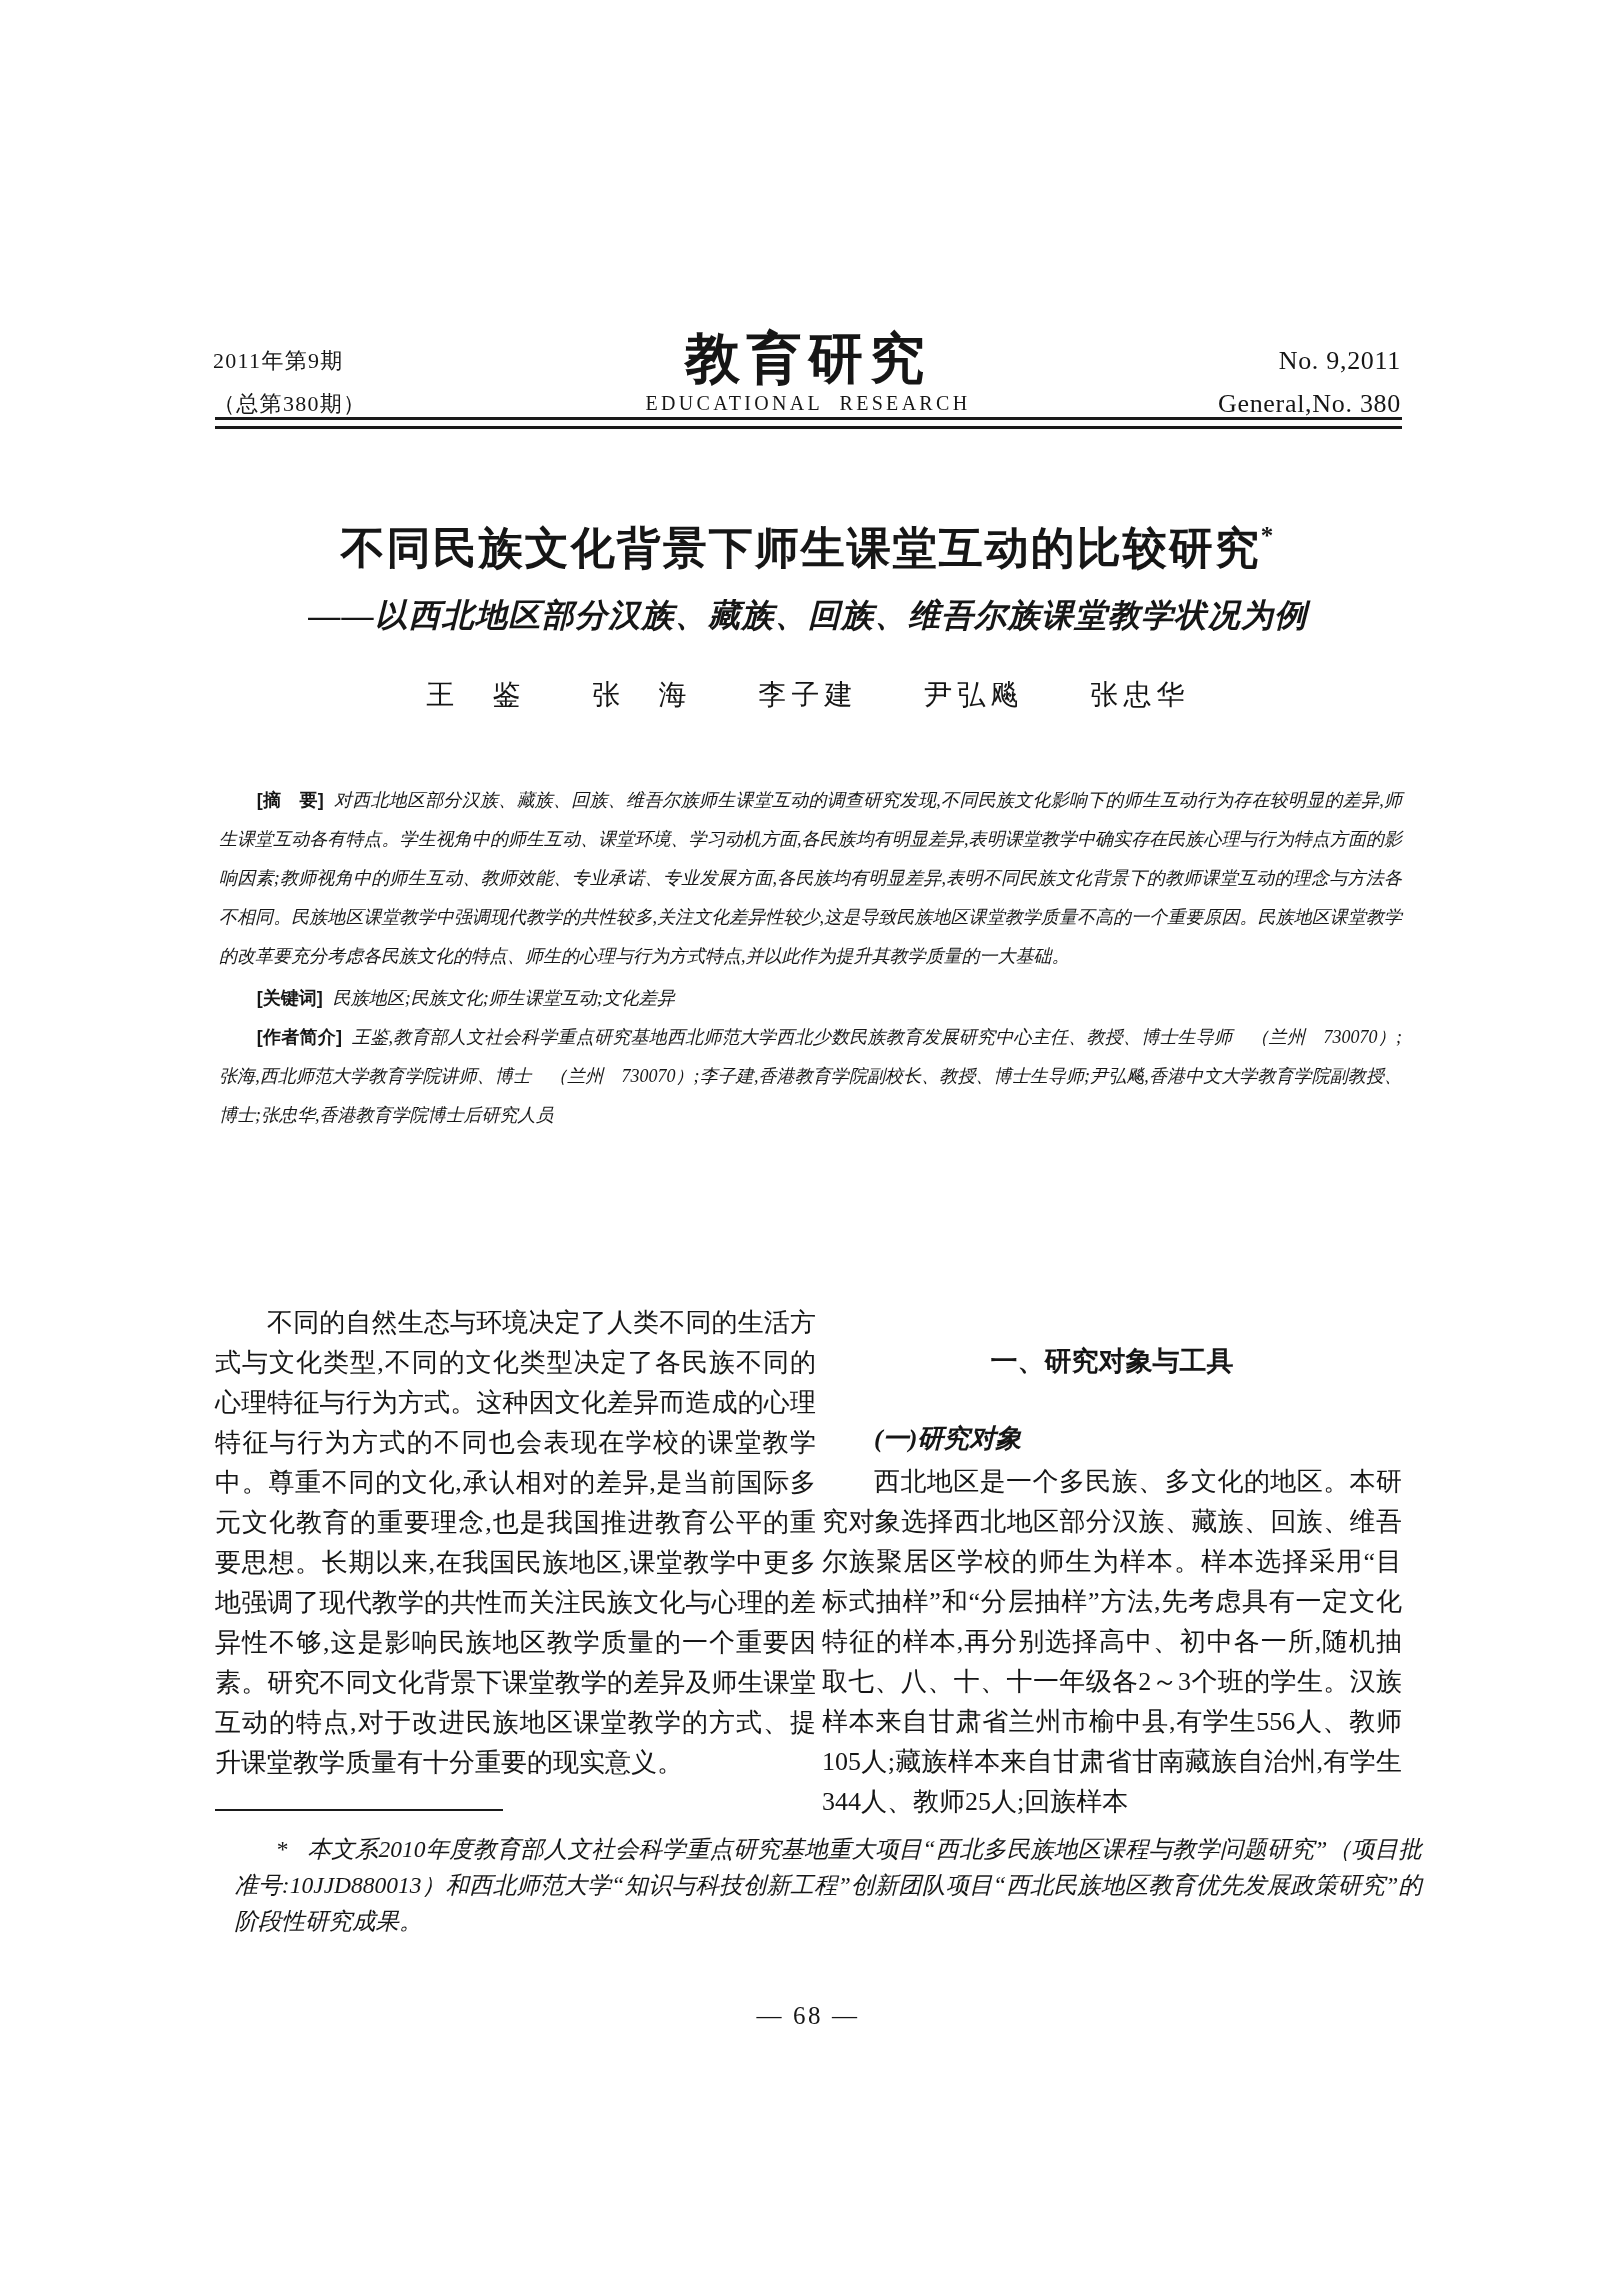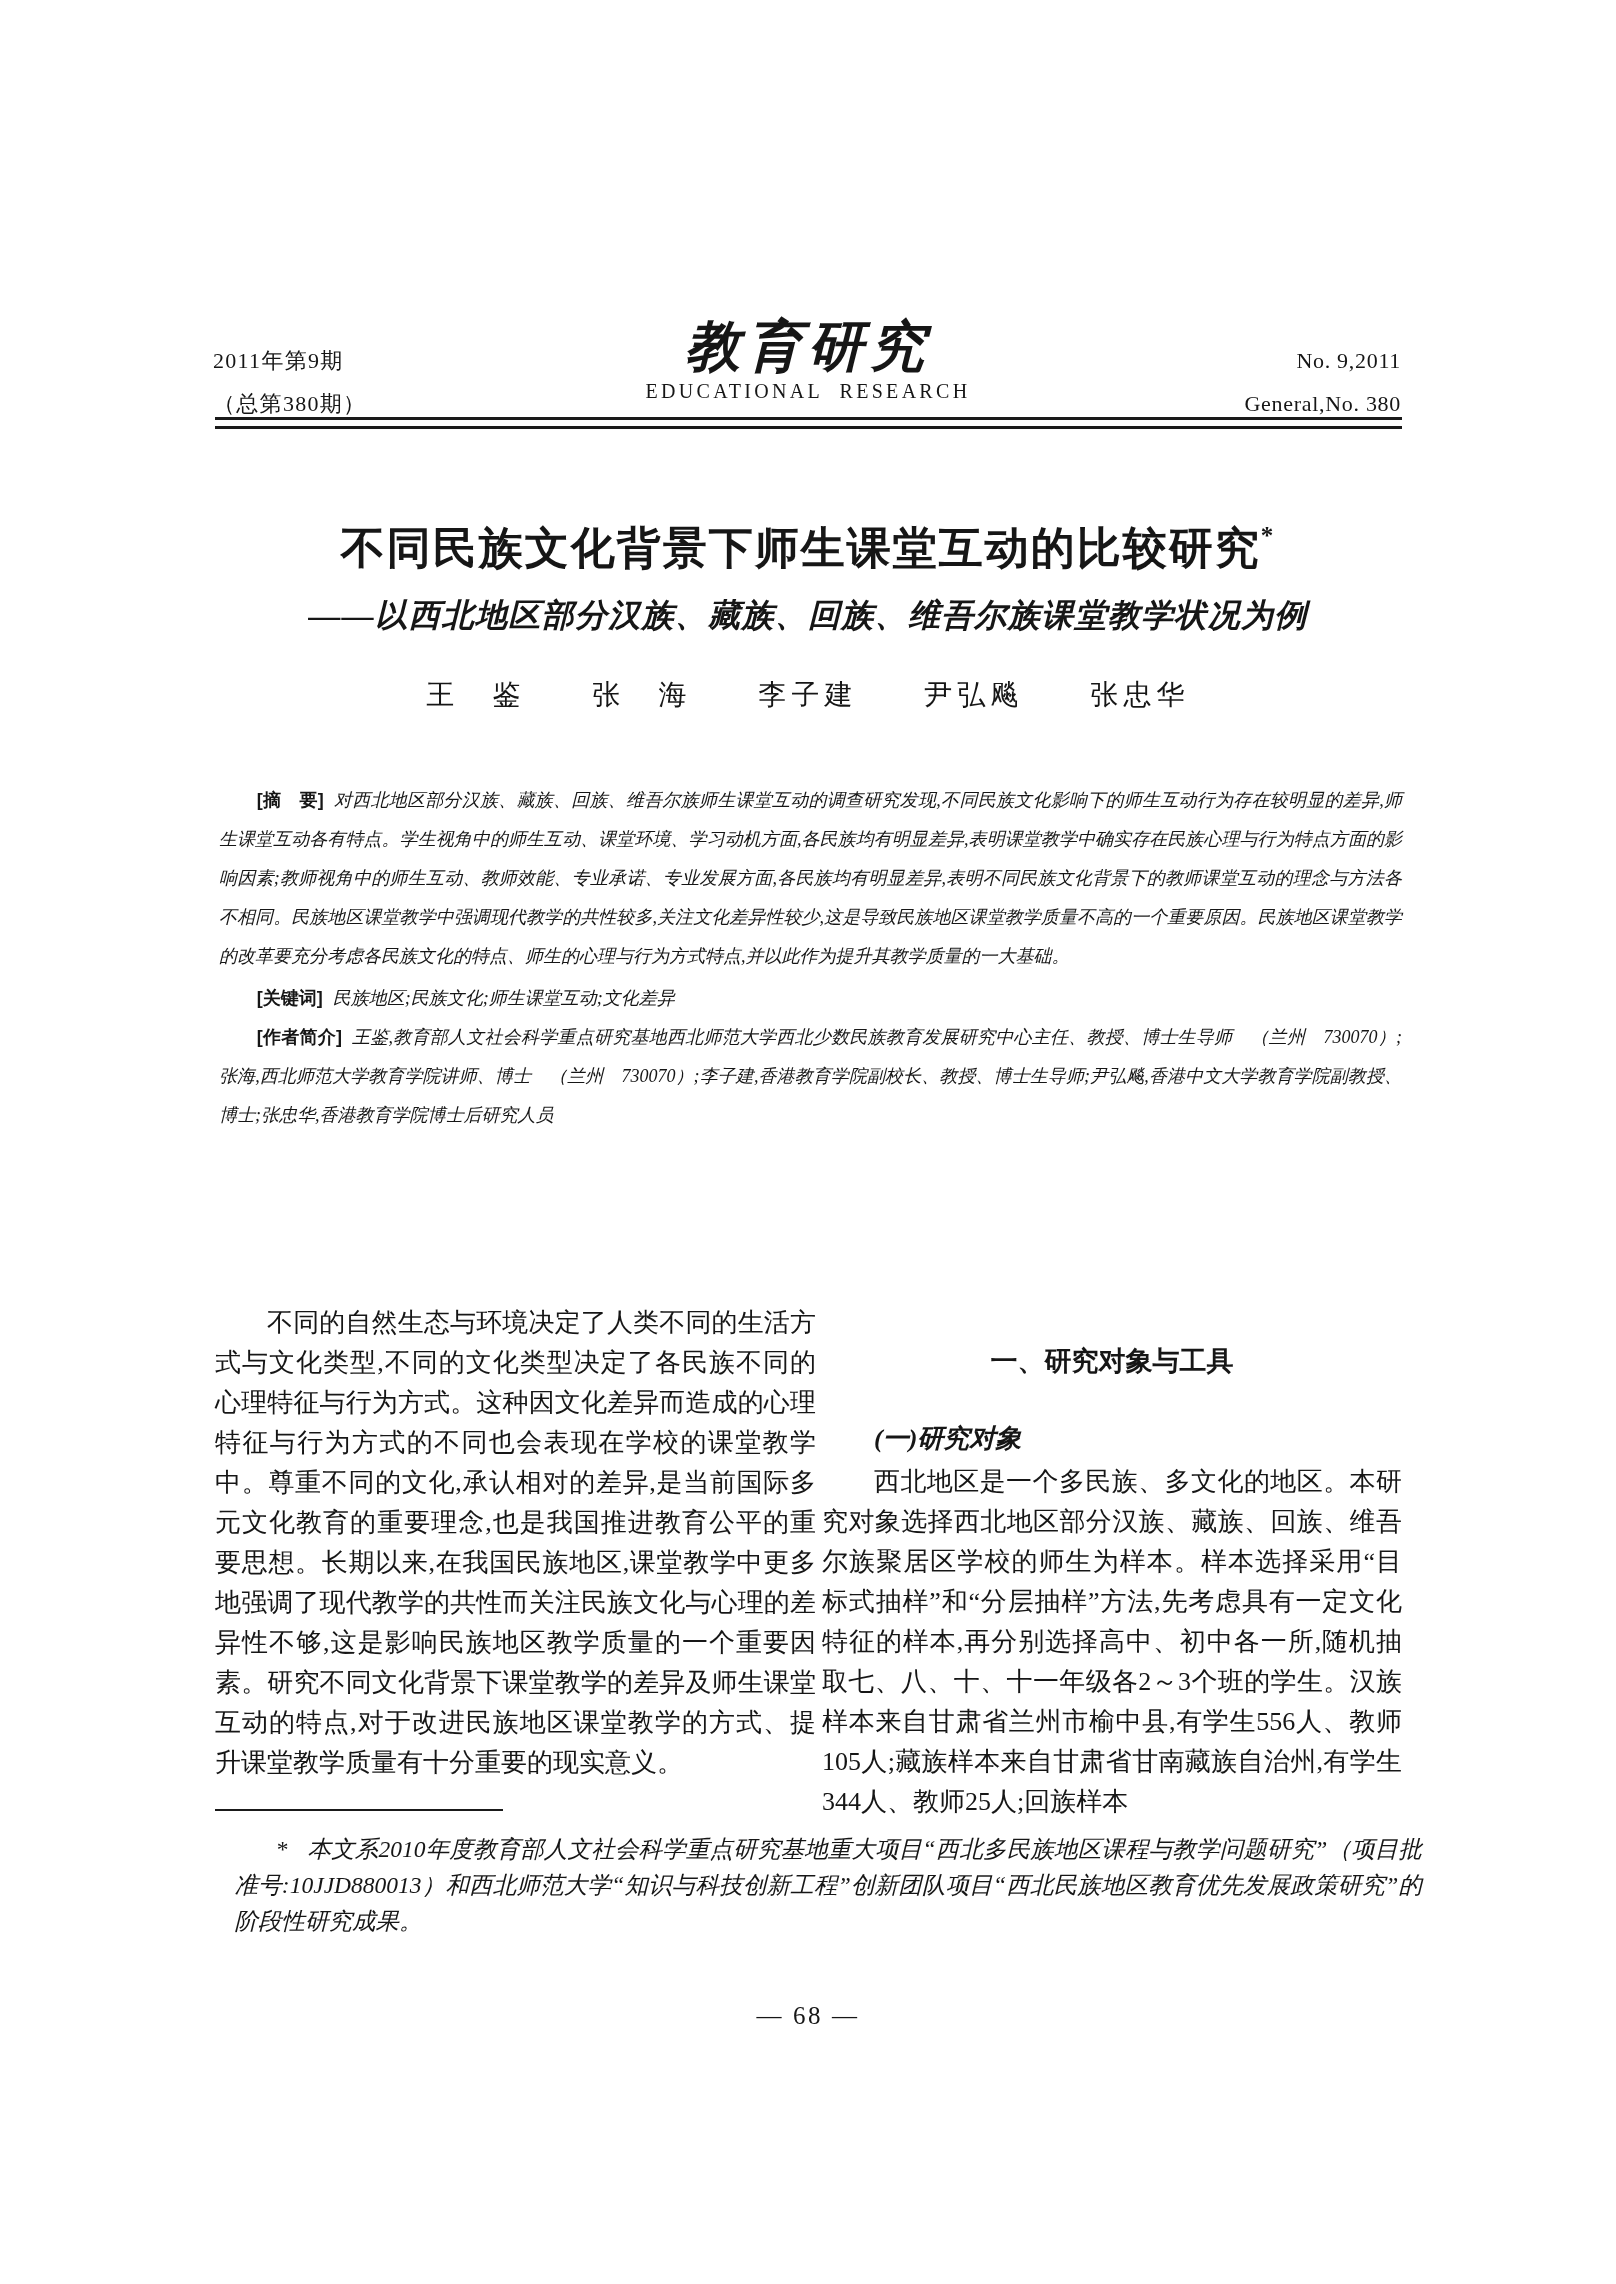--- a/index.html
+++ b/index.html
@@ -8,23 +8,23 @@
     width:1616px;height:2284px;
     margin:0 auto;
     background:#ffffff;
     color:#161616;
     font-family:"Liberation Serif", serif;
     overflow:hidden;
   }
   
   .hdr-left{position:absolute;left:213px;top:339px;font-size:22px;line-height:43px;letter-spacing:1.3px;}
   .hdr-center{position:absolute;left:0;top:317px;width:100%;text-align:center;}
-  .logo-cn{font-size:55px;font-weight:bold;font-style:italic;letter-spacing:6.5px;line-height:60px;font-family:"Liberation Serif", serif;}
+  .logo-cn{font-size:55px;font-weight:bold;letter-spacing:6.5px;line-height:60px;font-family:"Liberation Serif", serif;margin-top:12px;}
   .logo-en{font-size:20px;letter-spacing:3.3px;line-height:29px;word-spacing:9px;}
-  .hdr-right{position:absolute;right:215px;top:339px;font-size:22px;line-height:43px;text-align:right;letter-spacing:0.7px;}
+  .hdr-right{position:absolute;right:215px;top:339px;font-size:26px;line-height:43px;text-align:right;letter-spacing:0.7px;}
   .double-rule{
     position:absolute;left:215px;top:417px;width:1187px;height:5.9px;
     border-top:3.3px solid #1a1a1a;border-bottom:3.3px solid #1a1a1a;
   }
   
   .title{position:absolute;left:0;top:519px;width:100%;text-align:center;
     font-family:Liberation Serif, serif;
     font-size:44px;font-weight:bold;letter-spacing:2px;margin:0;}
   .title sup{font-size:25px;vertical-align:19.5px;}
   .subtitle{position:absolute;left:0;top:594px;width:100%;text-align:center;

